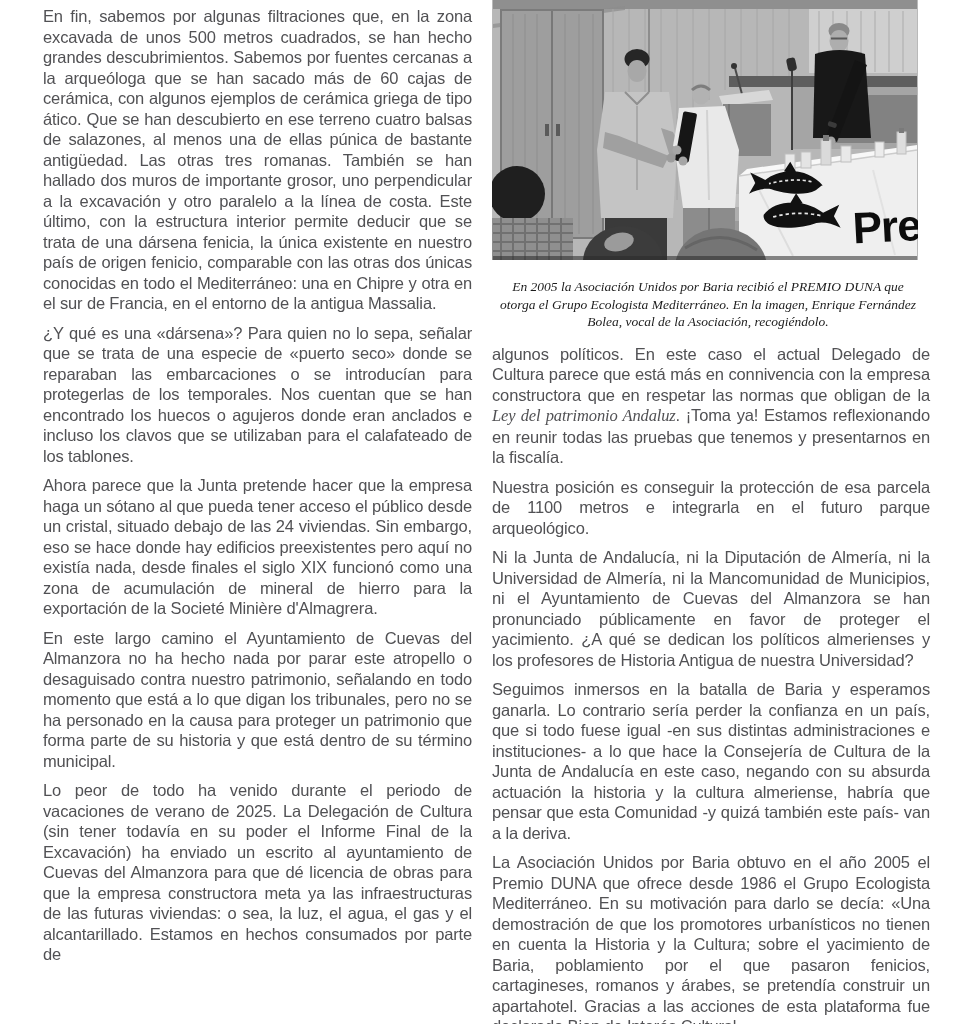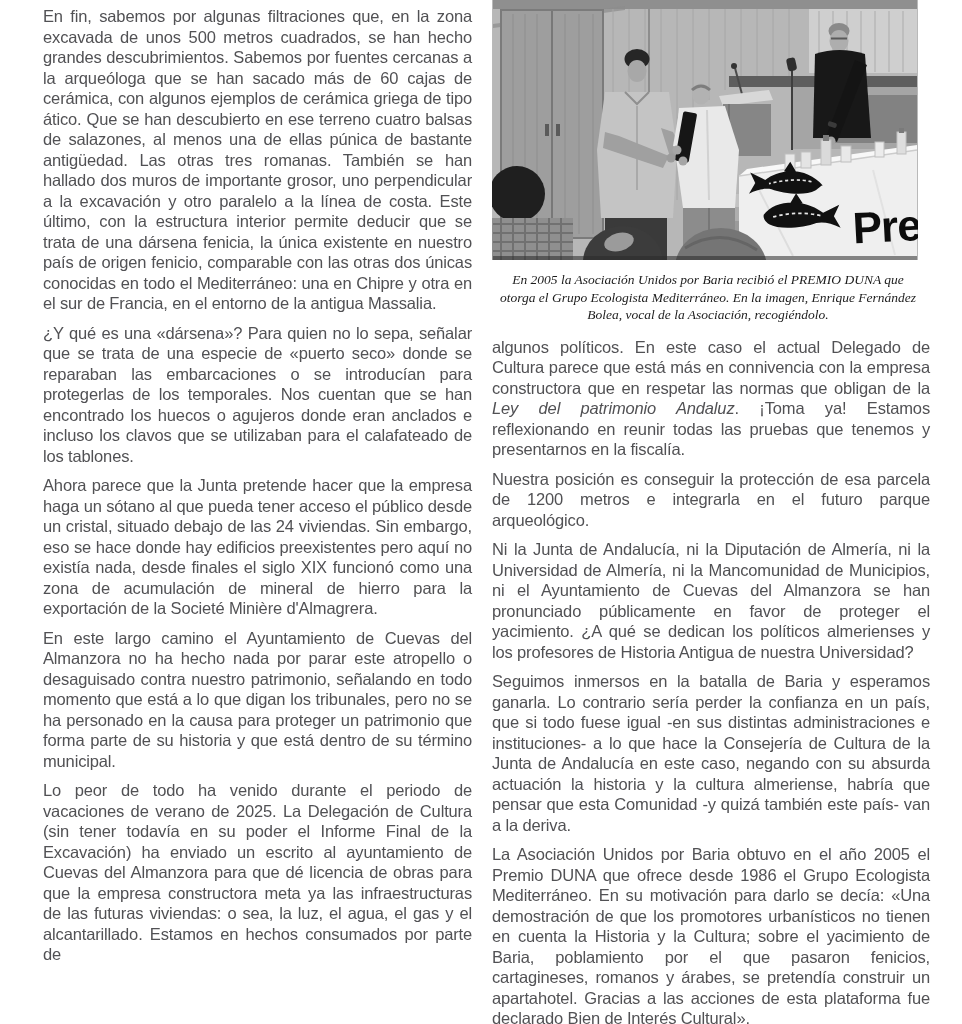--- a/index.html
+++ b/index.html
@@ -15,21 +15,21 @@
   }
   .col p{margin:0 0 9px 0;}
   .left-col{left:43px;width:429px;top:6px;}
   .right-col{left:492px;width:438px;top:0;}
   figure{margin:0;}
   .photo-wrap{width:426px;height:260px;overflow:hidden;background:#b9b9b9;}
   .photo-wrap svg{display:block;}
   .caption{
     font-family:"Liberation Serif","DejaVu Serif",serif;font-style:italic;
     font-size:13.5px;line-height:17.5px;text-align:center;color:#1c1c1c;
-    margin:11px 10px 13px 4px;letter-spacing:0;
+    margin:18px 10px 13px 4px;letter-spacing:0;
   }
 </style>
 </head>
 <body>
 
 <div class="page">
 
   <div class="col left-col" lang="es">
       <p><span>En fin, sabemos por algunas filtraciones que, en la zona excavada de unos 500 metros cuadrados, se han hecho grandes descubrimientos. Sabemos por fuentes cercanas a la arqueóloga que se han sacado más de 60 cajas de cerámica, con algunos ejemplos de cerámica griega de tipo ático. Que se han descubierto en ese terreno cuatro balsas de salazones, al menos una de ellas púnica de bastante antigüedad. Las otras tres romanas. También se han hallado dos muros de importante grosor, uno perpendicular a la excavación y otro paralelo a la línea de costa. Este último, con la estructura interior permite deducir que se trata de una dársena fenicia, la única existente en nuestro país de origen fenicio, comparable con las otras dos únicas conocidas en todo el Mediterráneo: una en Chipre y otra en el sur de Francia, en el entorno de la antigua Massalia.</span></p>
       <p><span>¿Y qué es una «dársena»? Para quien no lo sepa, señalar que se trata de una especie de «puerto seco» donde se reparaban las embarcaciones o se introducían para protegerlas de los temporales. Nos cuentan que se han encontrado los huecos o agujeros donde eran anclados e incluso los clavos que se utilizaban para el calafateado de los tablones.</span></p>
@@ -202,21 +202,21 @@
             <ellipse cx="228" cy="268" rx="46" ry="40" fill="#757575"></ellipse>
             <path d="M192,248 Q228,226 264,250" fill="none" stroke="#5e5e5e" stroke-width="3" opacity="0.7"></path>
           </g>
           <rect x="0" y="256" width="424" height="4" fill="#2a2a2a" opacity="0.55"></rect>
         </svg>
       </div>
       <figcaption class="caption">En 2005 la Asociación Unidos por Baria recibió el PREMIO DUNA que otorga el Grupo Ecologista Mediterráneo. En la imagen, Enrique Fernández Bolea, vocal de la Asociación, recogiéndolo.</figcaption>
     </figure>
 
     <div>
-        <p><span>algunos políticos. En este caso el actual Delegado de Cultura parece que está más en connivencia con la empresa constructora que en respetar las normas que obligan de la </span><span style="font-style: italic;">Ley del patrimonio Andaluz</span><span>. ¡Toma ya! Estamos reflexionando en reunir todas las pruebas que tenemos y presentarnos en la fiscalía.</span></p>
-        <p><span>Nuestra posición es conseguir la protección de esa parcela de 1200 metros e integrarla en el futuro parque arqueológico.</span></p>
+        <p><span>algunos políticos. En este caso el actual Delegado de Cultura parece que está más en connivencia con la empresa constructora que en respetar las normas que obligan de la </span><span style="font-style: italic; font-family: Liberation Serif, serif;">Ley del patrimonio Andaluz</span><span>. ¡Toma ya! Estamos reflexionando en reunir todas las pruebas que tenemos y presentarnos en la fiscalía.</span></p>
+        <p><span>Nuestra posición es conseguir la protección de esa parcela de 1100 metros e integrarla en el futuro parque arqueológico.</span></p>
         <p><span>Ni la Junta de Andalucía, ni la Diputación de Almería, ni la Universidad de Almería, ni la Mancomunidad de Municipios, ni el Ayuntamiento de Cuevas del Almanzora se han pronunciado públicamente en favor de proteger el yacimiento. ¿A qué se dedican los políticos almerienses y los profesores de Historia Antigua de nuestra Universidad?</span></p>
         <p><span>Seguimos inmersos en la batalla de Baria y esperamos ganarla. Lo contrario sería perder la confianza en un país, que si todo fuese igual -en sus distintas administraciones e instituciones- a lo que hace la Consejería de Cultura de la Junta de Andalucía en este caso, negando con su absurda actuación la historia y la cultura almeriense, habría que pensar que esta Comunidad -y quizá también este país- van a la deriva.</span></p>
         <p><span>La Asociación Unidos por Baria obtuvo en el año 2005 el Premio DUNA que ofrece desde 1986 el Grupo Ecologista Mediterráneo. En su motivación para darlo se decía: «Una demostración de que los promotores urbanísticos no tienen en cuenta la Historia y la Cultura; sobre el yacimiento de Baria, poblamiento por el que pasaron fenicios, cartagineses, romanos y árabes, se pretendía construir un apartahotel. Gracias a las acciones de esta plataforma fue declarado Bien de Interés Cultural».</span></p>
       </div>
   </div>
 
 </div>
 
 </body></html>

